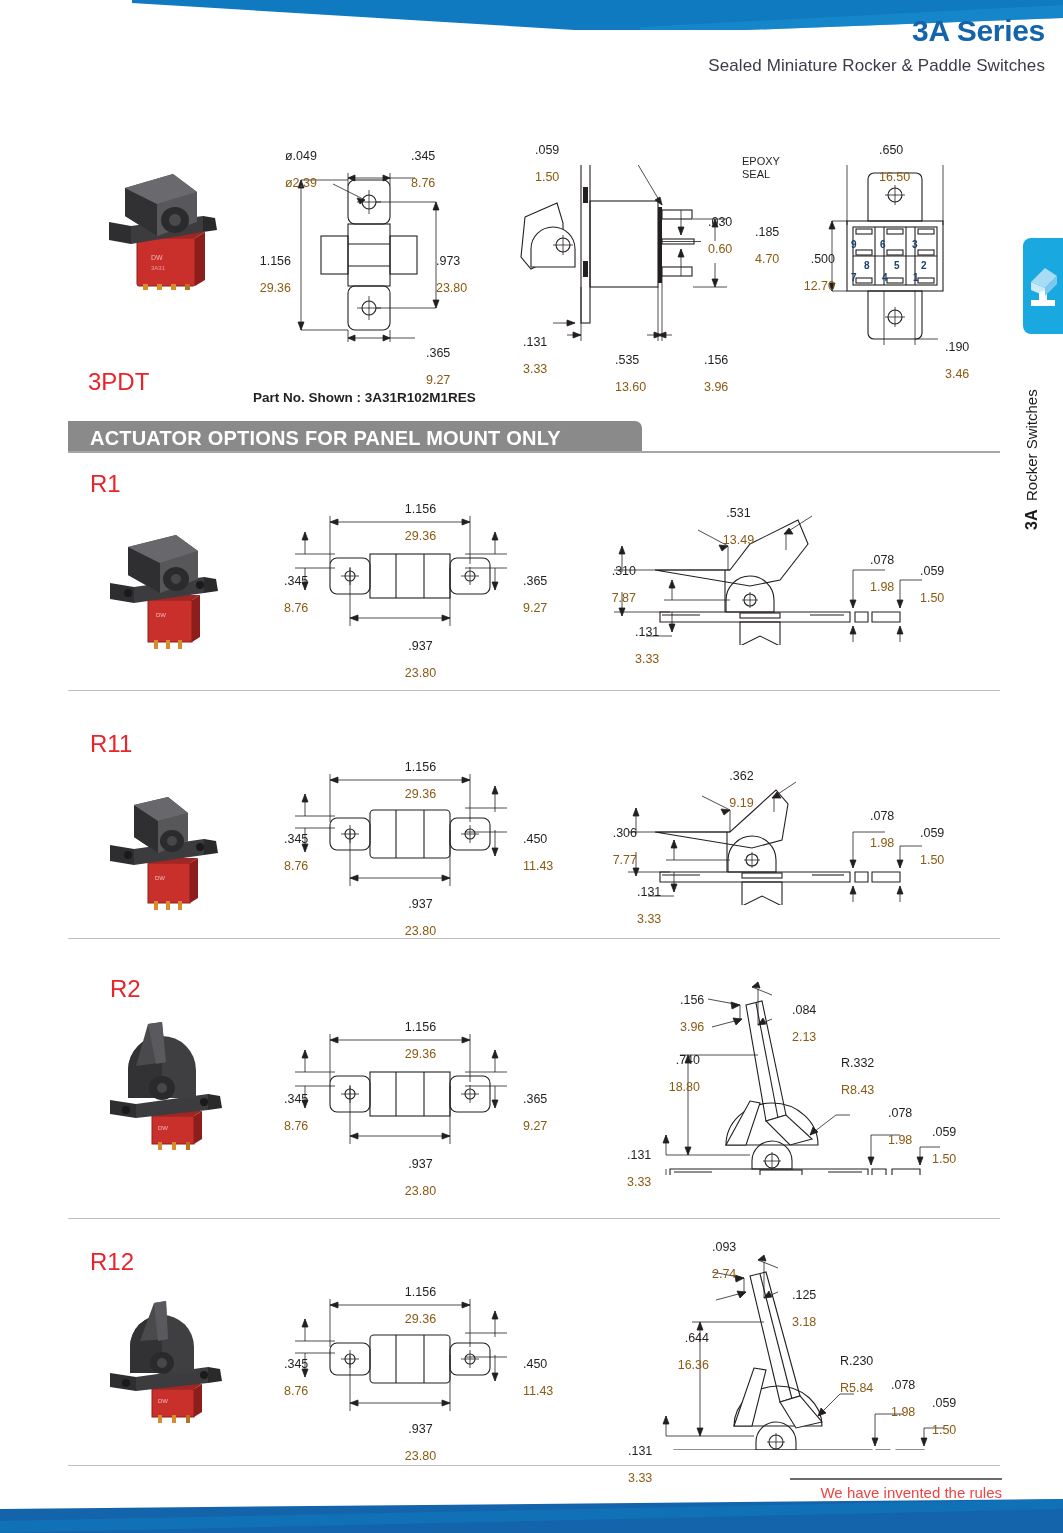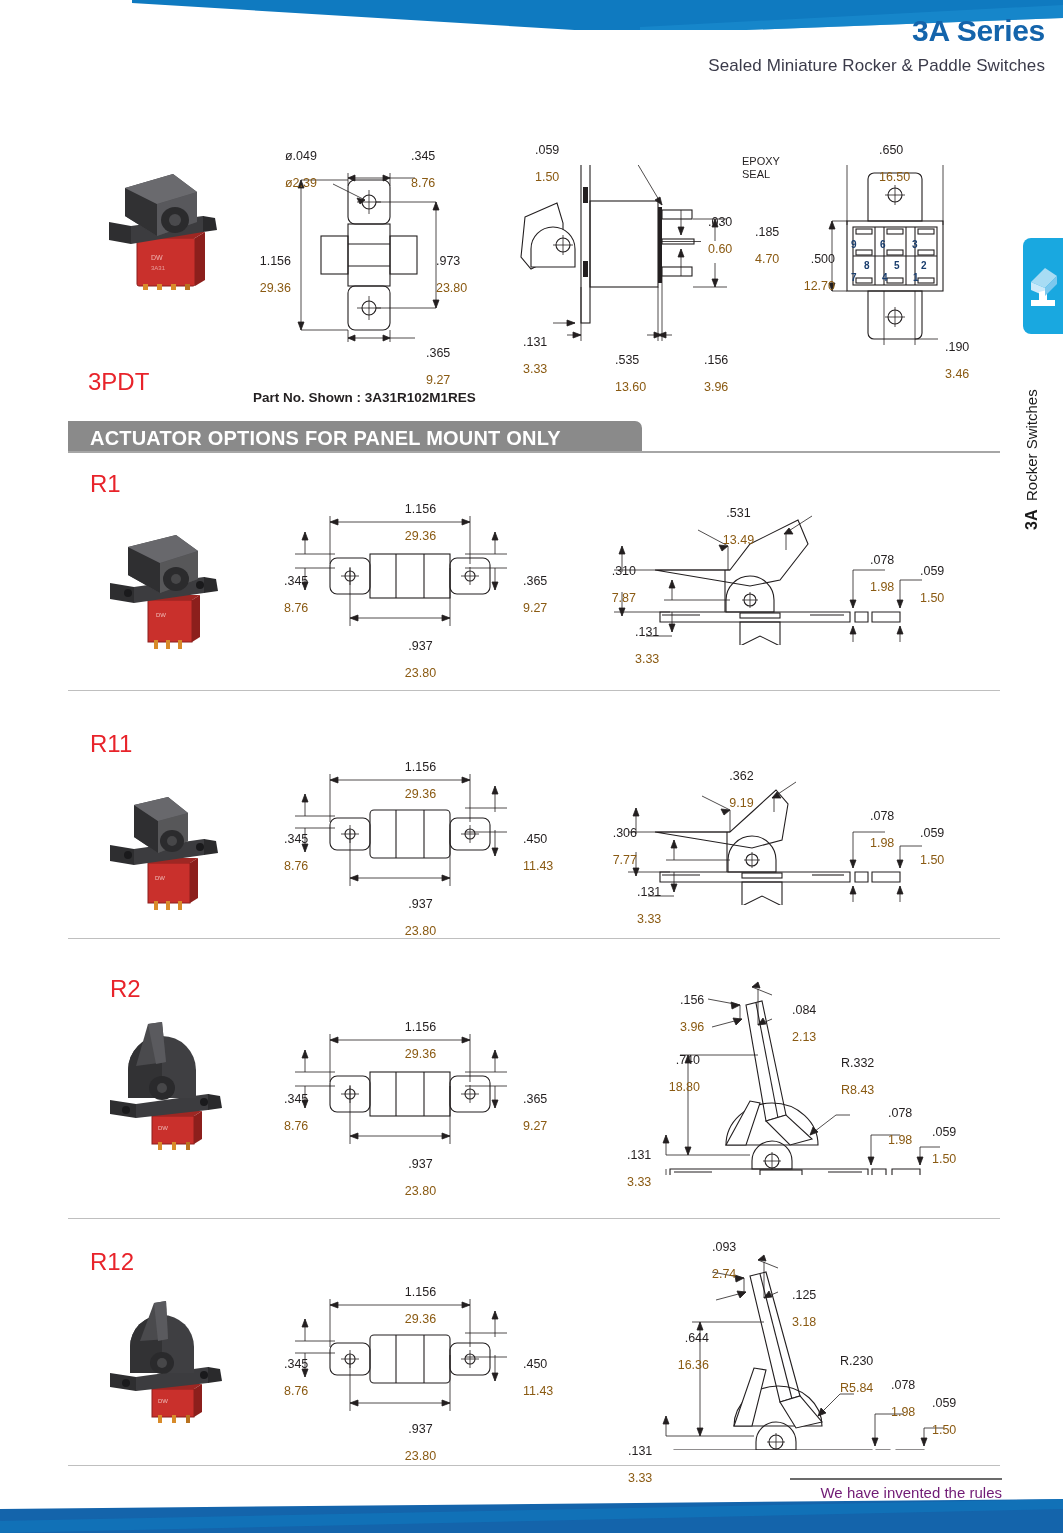--- a/index.html
+++ b/index.html
@@ -65,21 +65,21 @@
     font-family:"Liberation Sans", sans-serif; white-space:pre;
   }
   .dim .mm { color:#8a5a12; }
   .dim.c { text-align:center; }
   .dim.r { text-align:right; }
   .note { font-size:11px; line-height:13px; color:#231f20; white-space:pre; }
   .tnum { font-size:10px; color:#1a3e6e; font-weight:bold; }
 
   
   #footer-rule { left:790px; top:1478px; width:212px; height:1.5px; background:#6b6b6b; }
-  #footer-slogan { right:61px; top:1484px; font-size:15px; color:#701a75; text-align:right; }
+  #footer-slogan { right:61px; top:1484px; font-size:15px; color:#ef4444; text-align:right; }
   #footer-url { right:61px; top:1503px; font-size:12px; color:#1464ab; text-align:right; }
   #bottom-swoosh { left:0; bottom:0; width:1063px; height:34px; }
 
   svg { display:block; }
 </style>
 </head>
 <body>
 
 <div class="abs" id="top-swoosh">
   <svg width="1063" height="30" viewBox="0 0 1063 30">

